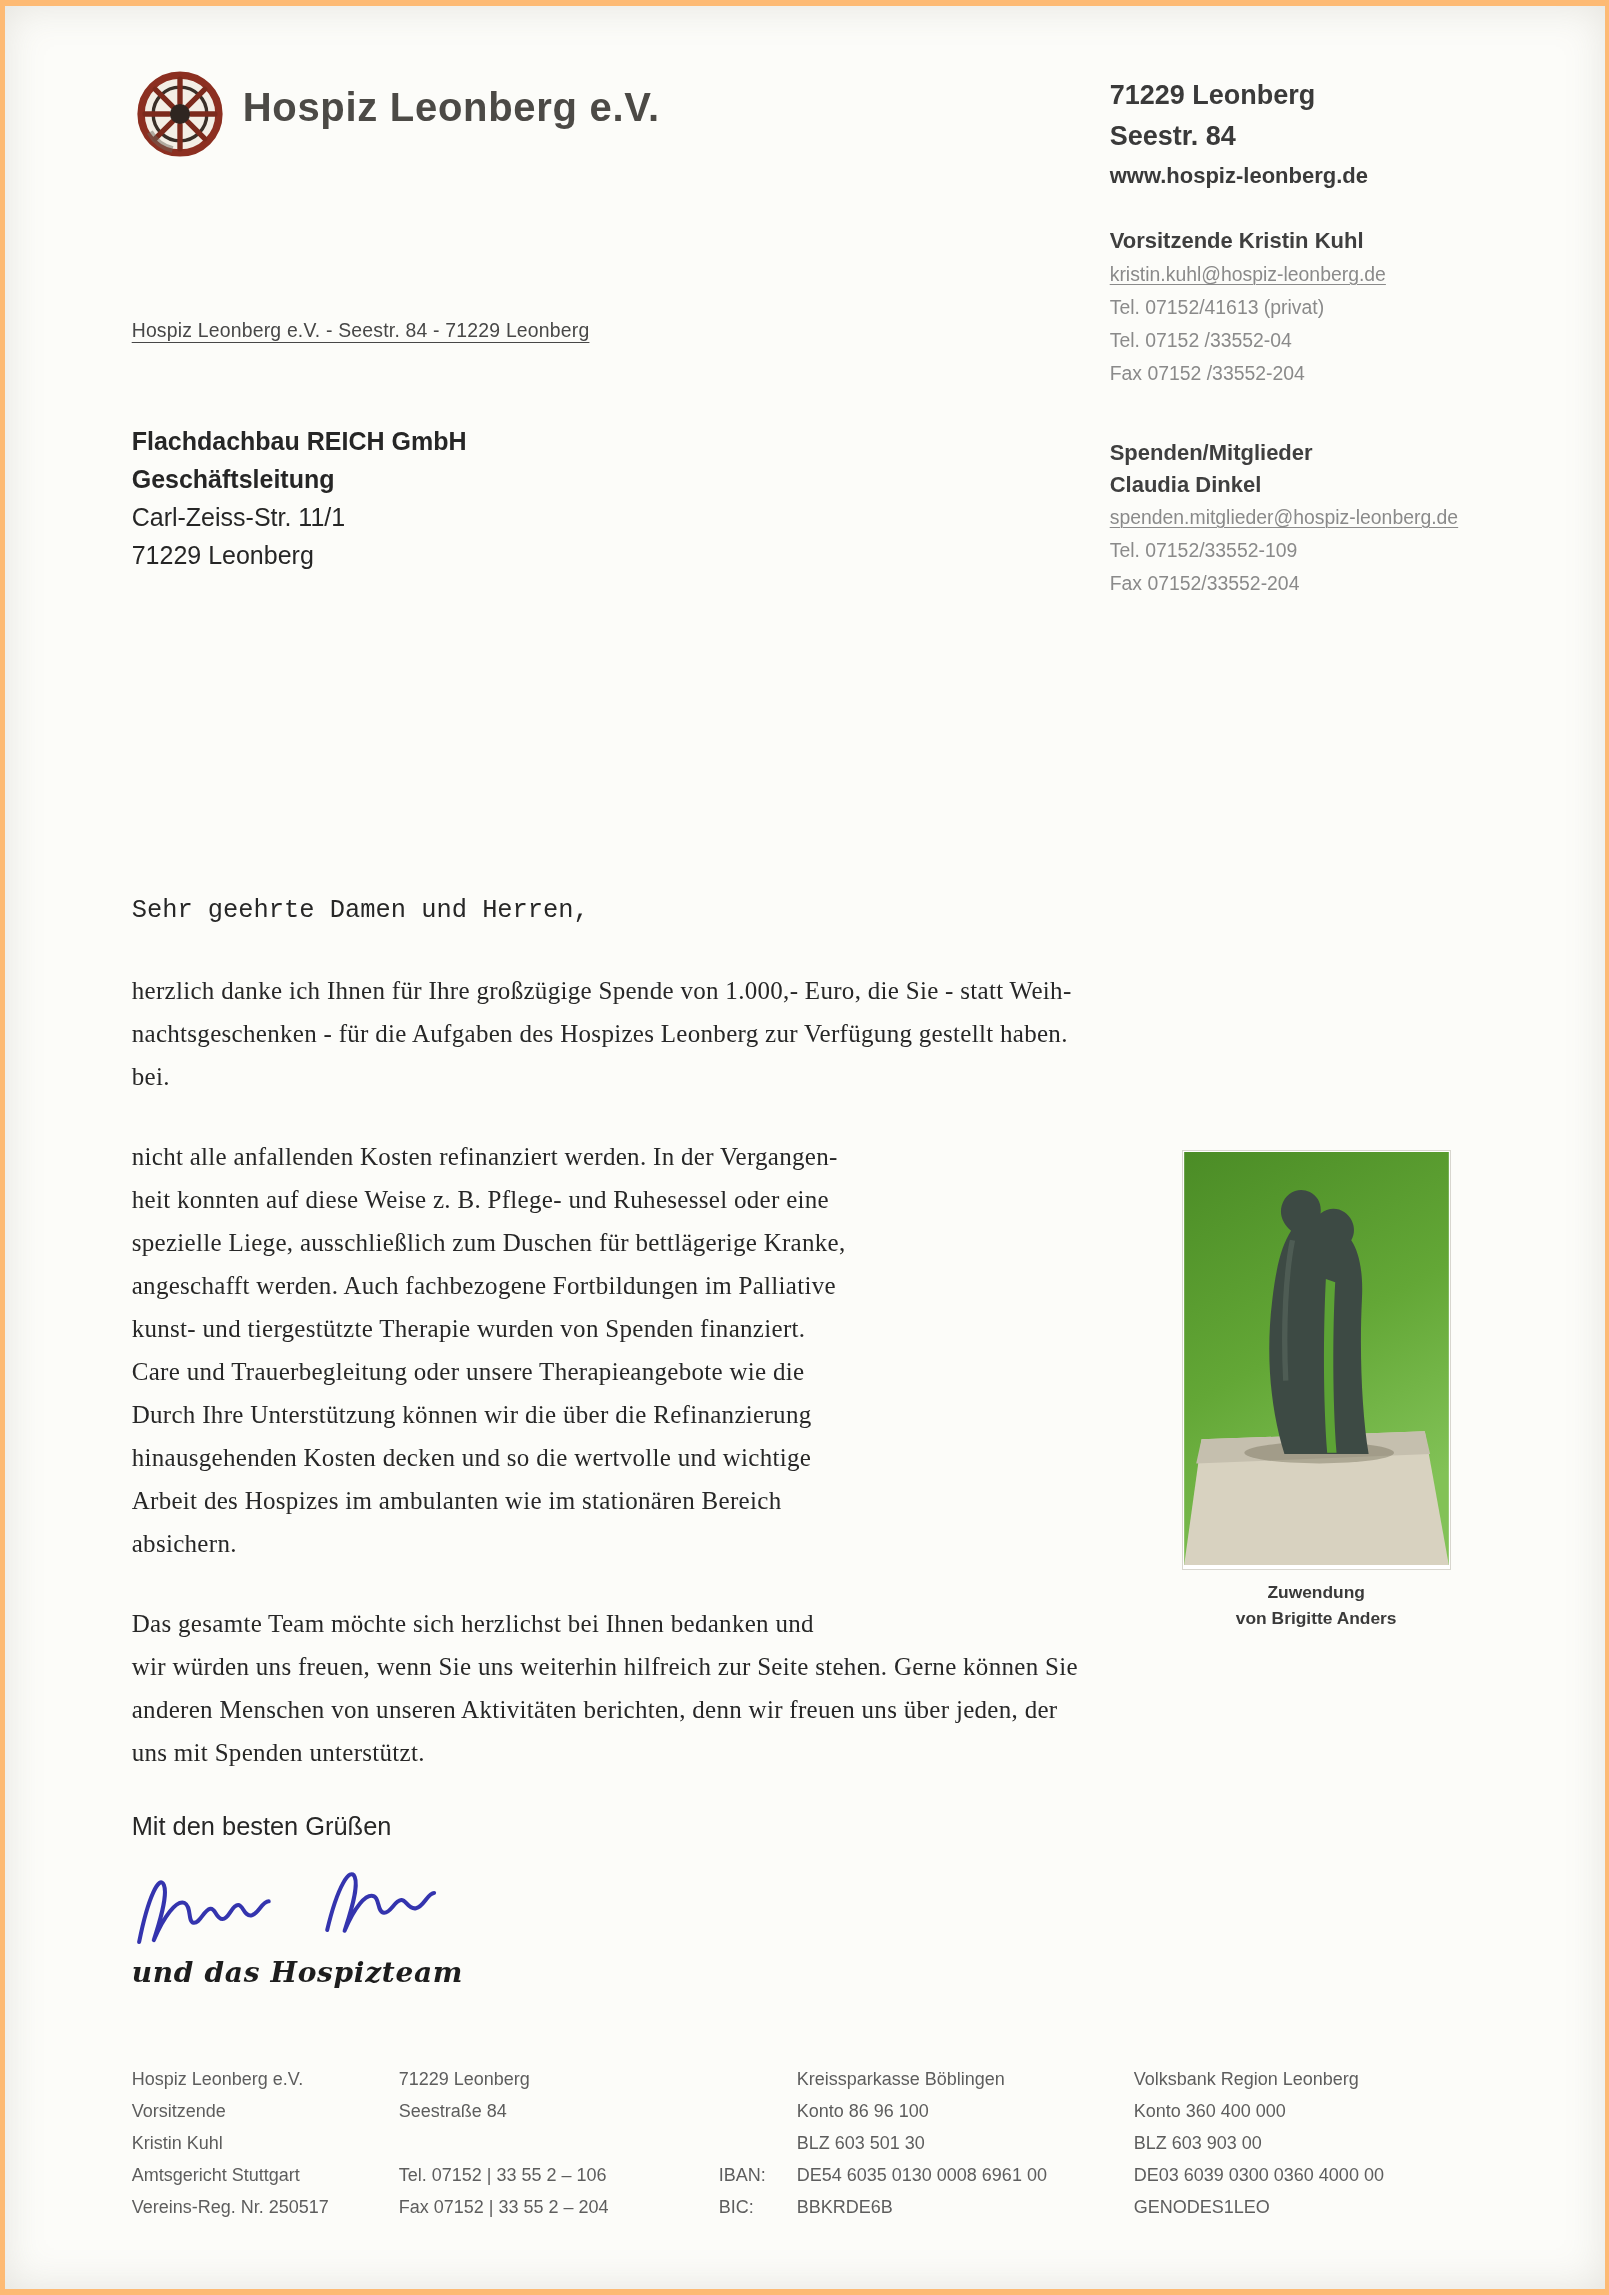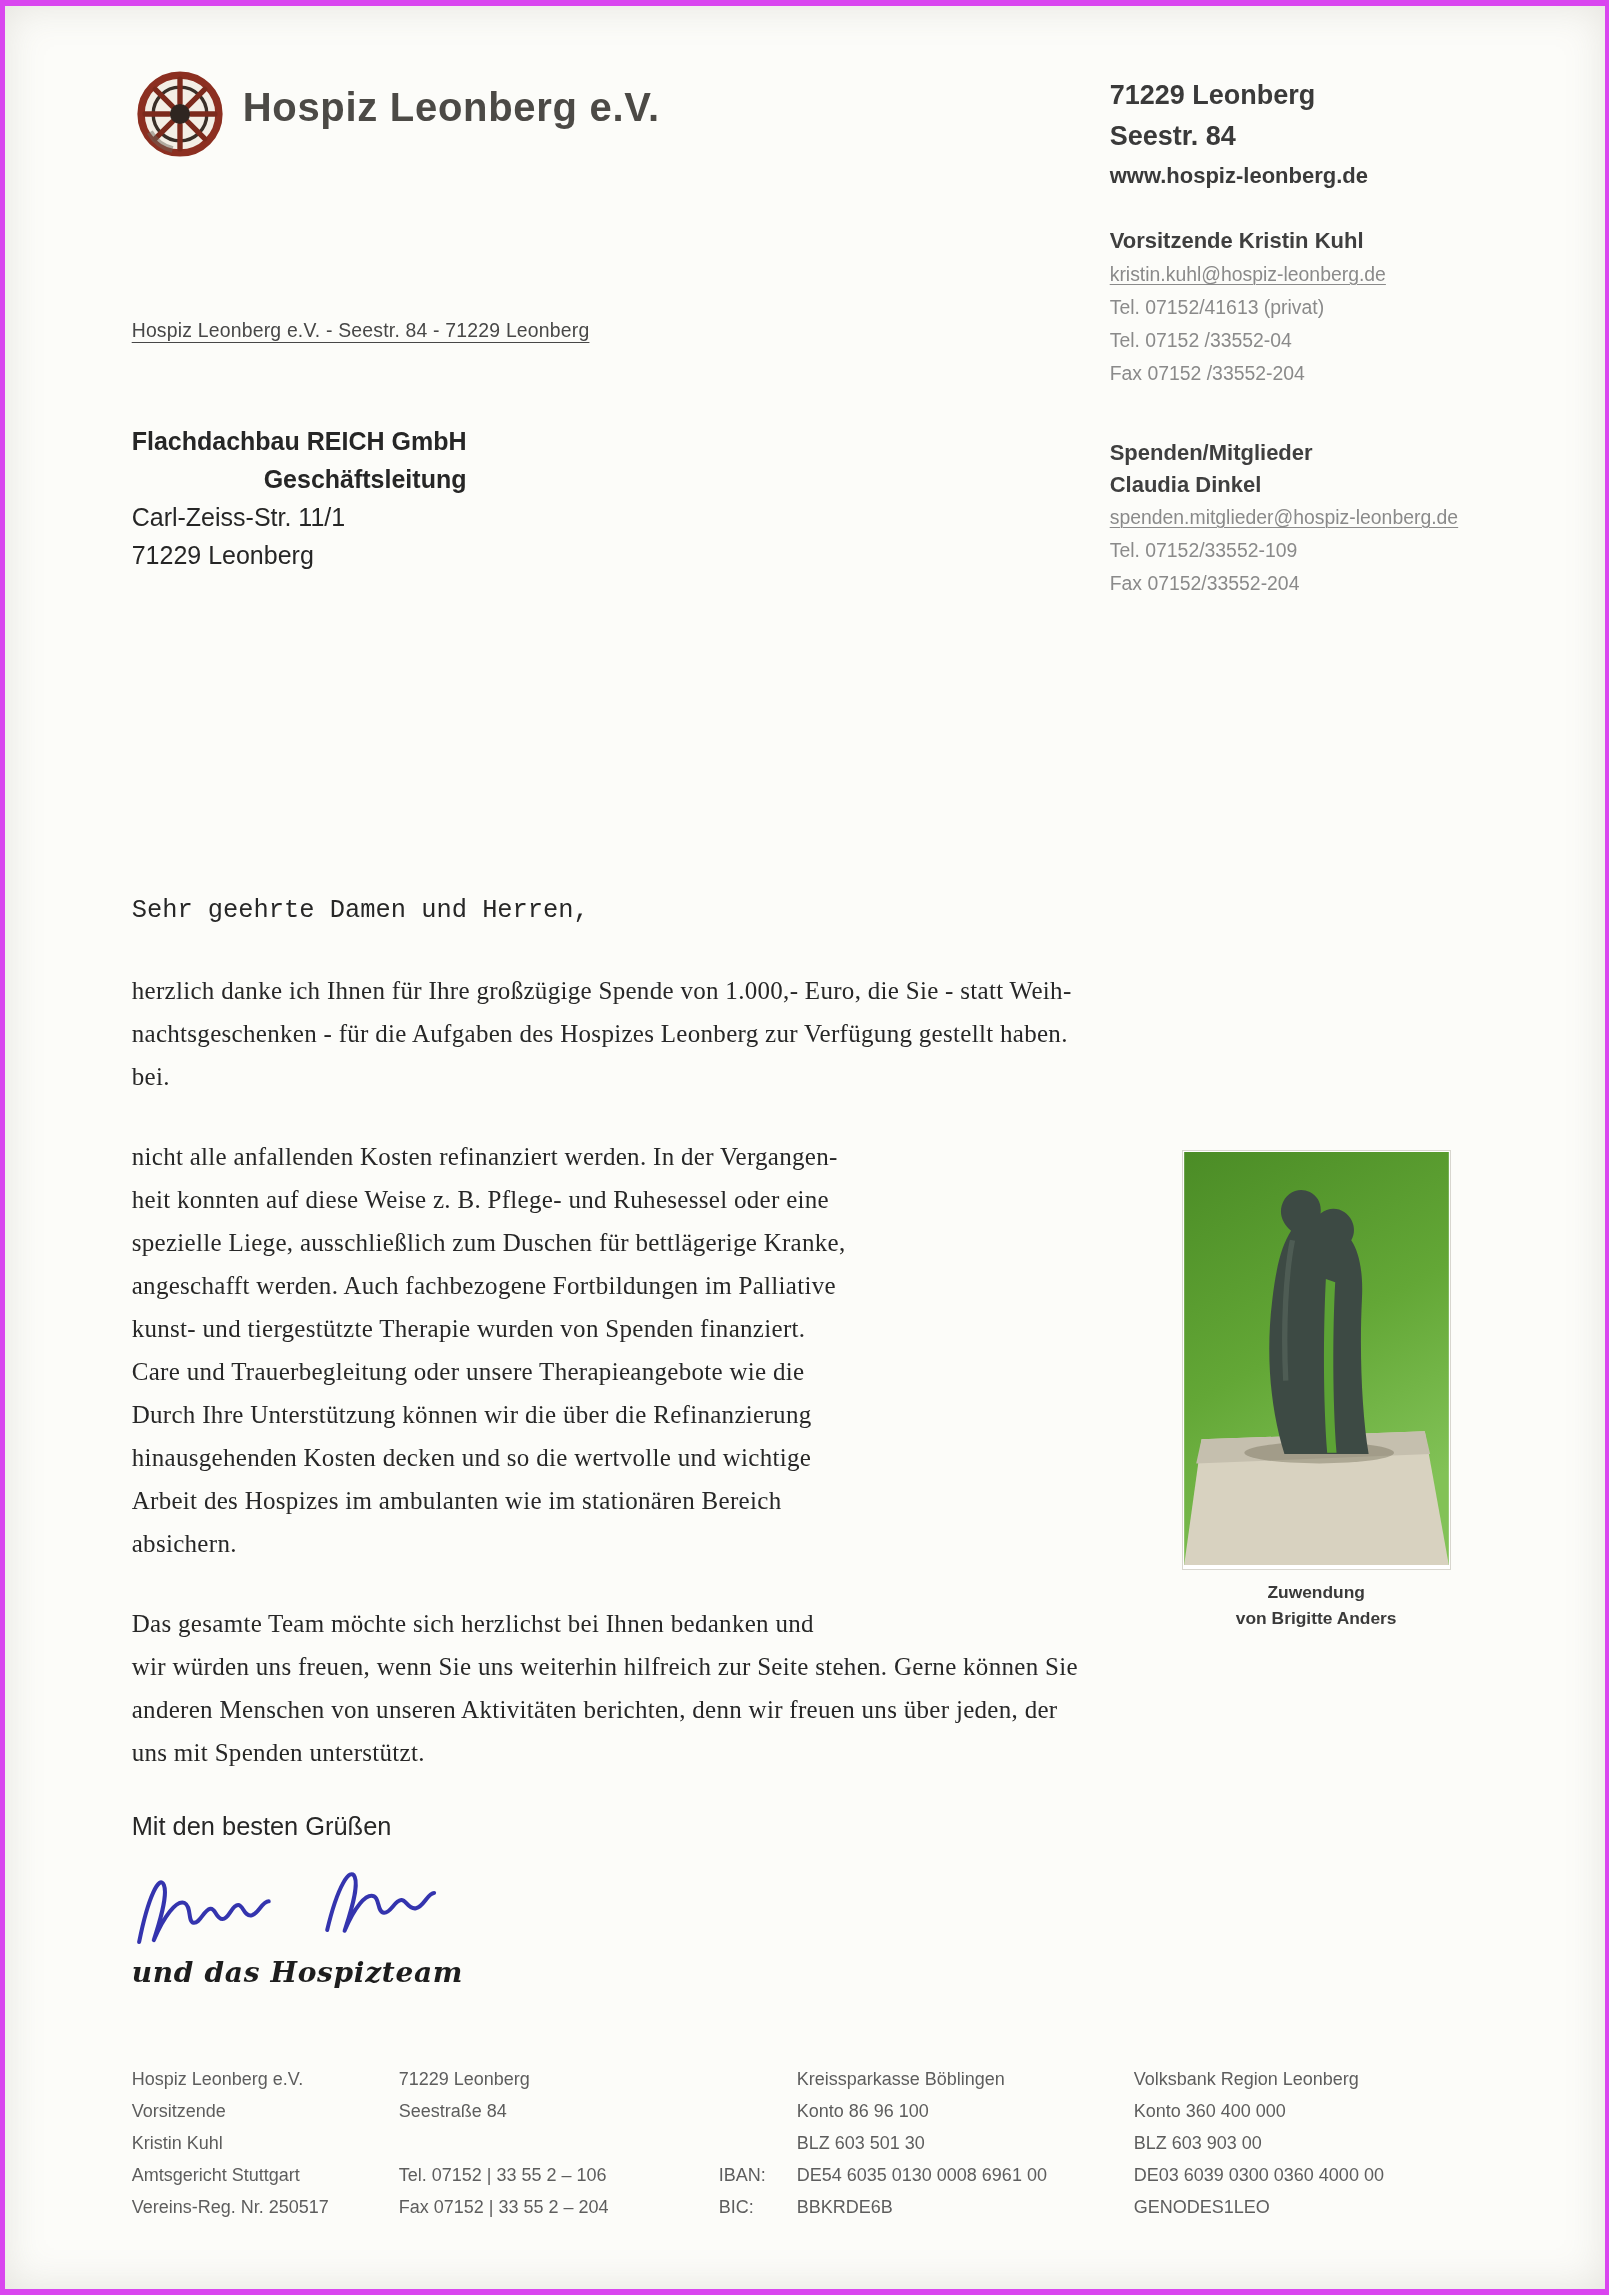--- a/index.html
+++ b/index.html
@@ -1,20 +1,20 @@
 <!DOCTYPE html>
 <html lang="de" style="font-size:10.7px"><head>
 <meta charset="utf-8">
 <title>Scan – Spendenbrief Hospiz Leonberg e.V.</title>
 <style>
   html,body{margin:0;padding:0;background:#222;}
   .scan{
     position:relative;
     width:1610px;height:2295px;
-    background:#d946ef;
+    background:#fdba74;
     font-family:"Liberation Sans", sans-serif;
     overflow:hidden;
   }
   .page{
     position:absolute;left:4.7px;top:6px;right:4.7px;bottom:6px;
     background:#fcfcf9;
     box-shadow:inset 0 0 40px rgba(120,115,100,0.18);
   }
   
   .logo{position:absolute;left:126px;top:59px;width:98px;height:98px;}
@@ -33,21 +33,21 @@
   .hr-mail{text-decoration:underline;text-underline-offset:3.3px;text-decoration-thickness:1px;}
   
   .sender-line{
     position:absolute;left:127px;top:313px;
     font-size:19.4px;color:#474747;
     text-decoration:underline;text-underline-offset:4.7px;text-decoration-thickness:1.3px;
     letter-spacing:0.2px;
   }
   .recipient{position:absolute;left:127px;top:416px;font-size:25px;color:#262626;}
   .recipient div{line-height:38px;}
-  .rc-bold{font-weight:bold;text-align:right;}
+  .rc-bold{font-weight:bold;}
   
   .dateline{position:absolute;left:1105px;top:690px;font-size:25.4px;color:#2c2c2c;}
   .dateline div{line-height:39px;}
   
   .body-text{position:absolute;left:127px;top:883px;width:1403px;color:#272727;}
   .salutation{font-size:25.4px;line-height:43px;font-family:Liberation Mono, monospace;}
   .para{margin-top:37px;font-family:Liberation Serif, serif;}
   .bline{font-size:25px;line-height:43px;white-space:nowrap;letter-spacing:0.3px;}
   .closing{margin-top:31px;font-size:25.4px;line-height:43px;}
   .sig-svg{display:block;margin:5.3px 0 0 -5.3px;}

